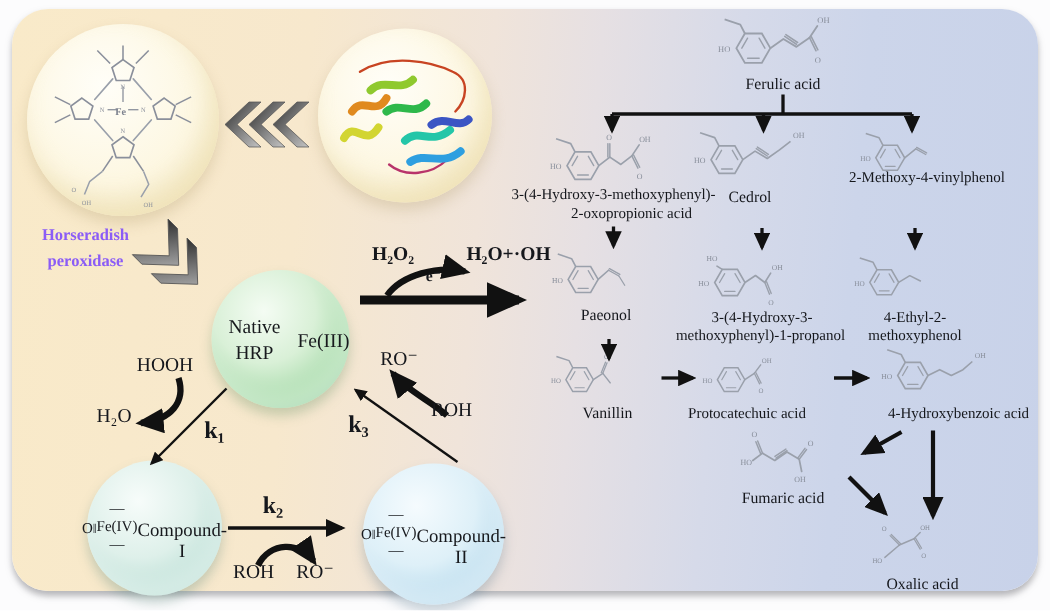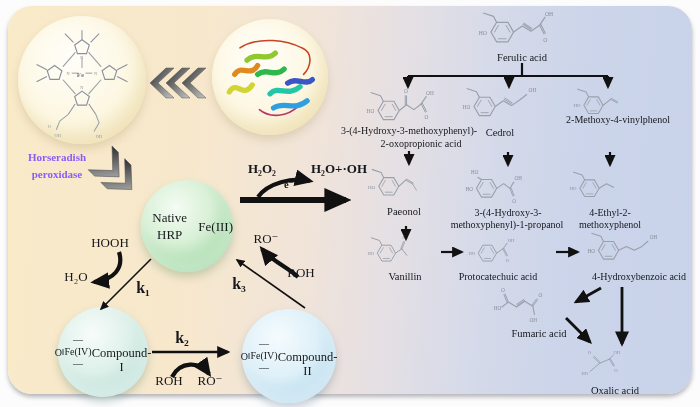--- a/index.html
+++ b/index.html
@@ -288,21 +288,21 @@
   <div class="plabel pname" style="left:500px;top:132px;">Cedrol</div>
   <div class="plabel" style="left:618px;top:119px;">2-Methoxy-4-vinylphenol</div>
   <div class="plabel pname" style="left:404px;top:211px;">Paeonol</div>
   <div class="plabel" style="left:508px;top:212px;">3-(4-Hydroxy-3-</div>
   <div class="plabel" style="left:507px;top:224px;">methoxyphenyl)-1-propanol</div>
   <div class="plabel" style="left:610px;top:212px;">4-Ethyl-2-</div>
   <div class="plabel" style="left:610px;top:224px;">methoxyphenol</div>
   <div class="plabel pname" style="left:405px;top:276px;">Vanillin</div>
   <div class="plabel" style="left:498px;top:276px;">Protocatechuic acid</div>
   <div class="plabel" style="left:639px;top:276px;">4-Hydroxybenzoic acid</div>
-  <div class="plabel pname" style="left:522px;top:333px;margin-left:17px;">Fumaric acid</div>
+  <div class="plabel pname" style="left:522px;top:333px;">Fumaric acid</div>
   <div class="plabel pname" style="left:615px;top:390px;">Oxalic acid</div>
 
   <svg id="arrows" width="700" height="407" viewBox="0 0 700 407">
     <defs>
       <marker id="ah" markerWidth="5.5" markerHeight="5" refX="4.5" refY="2.5" orient="auto">
         <path d="M0,0 L5.5,2.5 L0,5 Z" fill="#111"></path>
       </marker>
       <marker id="ahM" markerWidth="4.5" markerHeight="4" refX="3.6" refY="2" orient="auto">
         <path d="M0,0 L4.5,2 L0,4 Z" fill="#111"></path>
       </marker>

